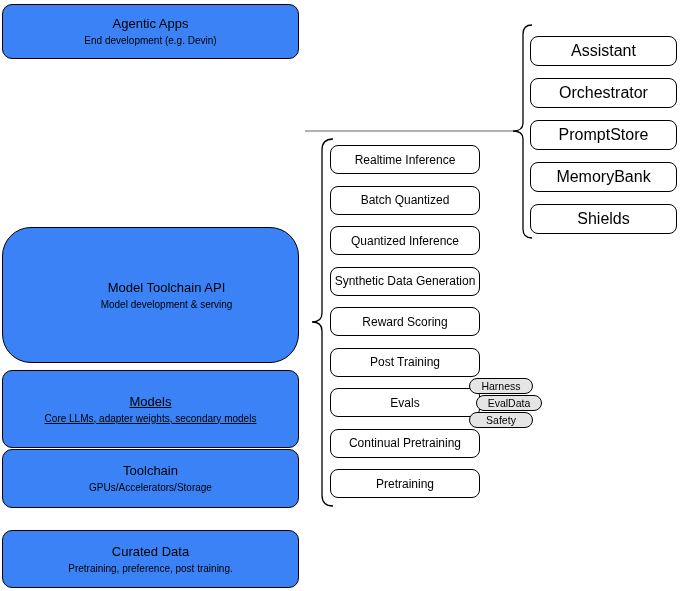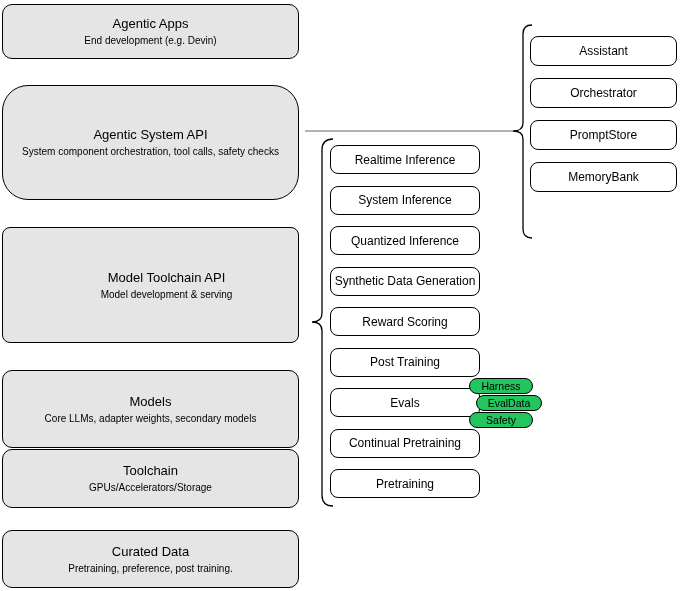--- a/index.html
+++ b/index.html
@@ -16,42 +16,42 @@
     background: #ffffff;
     overflow: hidden;
   }
   
   .stack-box {
     position: absolute;
     left: 2px;
     width: 297px;
     box-sizing: border-box;
     border: 1px solid #000;
-    background: #e5e5e5;
+    background: #3b82f6;
     display: flex;
     flex-direction: column;
     align-items: center;
     justify-content: center;
     text-align: center;
   }
   .stack-box .title {
     font-size: 13px;
     line-height: 15px;
     margin-bottom: 4px;
     white-space: nowrap;
   }
   .stack-box .subtitle {
     font-size: 10px;
     line-height: 12px;
     white-space: nowrap;
   }
   .lb1 { top: 4px;   height: 55px;  border-radius: 10px; }
   .lb2 { top: 85px;  height: 115px; border-radius: 26px; }
-  .lb3 { top: 227px; height: 116px; border-radius: 8px; padding-left: 32px; }
-  .lb4 { top: 370px; height: 78px;  border-radius: 10px; }
+  .lb3 { top: 227px; height: 136px; border-radius: 29px; padding-left: 32px; }
+  .lb4 { top: 370px; height: 78px;  border-radius: 10px; text-decoration: underline; }
   .lb5 { top: 449px; height: 59px;  border-radius: 10px; }
   .lb6 { top: 530px; height: 58px;  border-radius: 10px; text-align: right; }
 
   
   .mid-col {
     position: absolute;
     left: 330px;
     top: 145px;
     width: 150px;
     display: flex;
@@ -72,21 +72,21 @@
     white-space: nowrap;
   }
 
   
   .tag {
     position: absolute;
     box-sizing: border-box;
     height: 16px;
     border: 1.3px solid #000;
     border-radius: 8px;
-    background: #22c55e;
+    background: #e5e5e5;
     display: flex;
     align-items: center;
     justify-content: center;
     font-size: 10.5px;
     line-height: 12px;
     white-space: nowrap;
     z-index: 3;
   }
   .tag-harness  { left: 138px; top: -11px; width: 64px; }
   .tag-evaldata { left: 145px; top:   6px; width: 66px; }
@@ -104,21 +104,21 @@
   }
   .right-box {
     box-sizing: border-box;
     height: 30px;
     border: 1px solid #000;
     border-radius: 8px;
     background: #fff;
     display: flex;
     align-items: center;
     justify-content: center;
-    font-size: 12px;
+    font-size: 16px;
     white-space: nowrap;
   }
 
   
   svg.wires {
     position: absolute;
     left: 0;
     top: 0;
     width: 682px;
     height: 591px;
@@ -129,24 +129,20 @@
 </head>
 <body>
 
 <div id="canvas">
 
   <div class="stack-box lb1">
     <div class="title">Agentic Apps</div>
     <div class="subtitle">End development (e.g. Devin)</div>
   </div>
 
-  <div class="stack-box lb2">
-    <div class="title">Agentic System API</div>
-    <div class="subtitle">System component orchestration, tool calls, safety checks</div>
-  </div>
 
   <div class="stack-box lb3">
     <div class="title">Model Toolchain API</div>
     <div class="subtitle">Model development &amp; serving</div>
   </div>
 
   <div class="stack-box lb4">
     <div class="title">Models</div>
     <div class="subtitle">Core LLMs, adapter weights, secondary models</div>
   </div>
@@ -162,35 +158,36 @@
   </div>
 
   <svg class="wires" viewBox="0 0 682 591" xmlns="http://www.w3.org/2000/svg">
     <path d="M305,131 L513,131" stroke="#666666" stroke-width="1.2" fill="none"></path>
     <path d="M333,139 Q322,139 322,150 L322,313 Q322,322 312,322 Q322,322 322,331 L322,495 Q322,506 333,506" stroke="#000000" stroke-width="1.3" fill="none"></path>
     <path d="M532,25 Q523,25 523,34 L523,123 Q523,131 513,131 Q523,131 523,139 L523,229 Q523,238 532,238" stroke="#000000" stroke-width="1.3" fill="none"></path>
   </svg>
 
   <div class="mid-col">
     <div class="mid-box">Realtime Inference</div>
-    <div class="mid-box">System Inference</div>
+    <div class="mid-box">Batch Quantized</div>
     <div class="mid-box">Quantized Inference</div>
     <div class="mid-box">Synthetic Data Generation</div>
     <div class="mid-box">Reward Scoring</div>
     <div class="mid-box">Post Training</div>
     <div class="mid-box">
       <span>Evals</span>
       <div class="tag tag-harness">Harness</div>
       <div class="tag tag-evaldata">EvalData</div>
       <div class="tag tag-safety">Safety</div>
     </div>
     <div class="mid-box">Continual Pretraining</div>
     <div class="mid-box">Pretraining</div>
   </div>
 
   <div class="right-col">
     <div class="right-box">Assistant</div>
     <div class="right-box">Orchestrator</div>
     <div class="right-box">PromptStore</div>
     <div class="right-box">MemoryBank</div>
+    <div class="right-box">Shields</div>
   </div>
 
 </div>
 
 </body></html>

